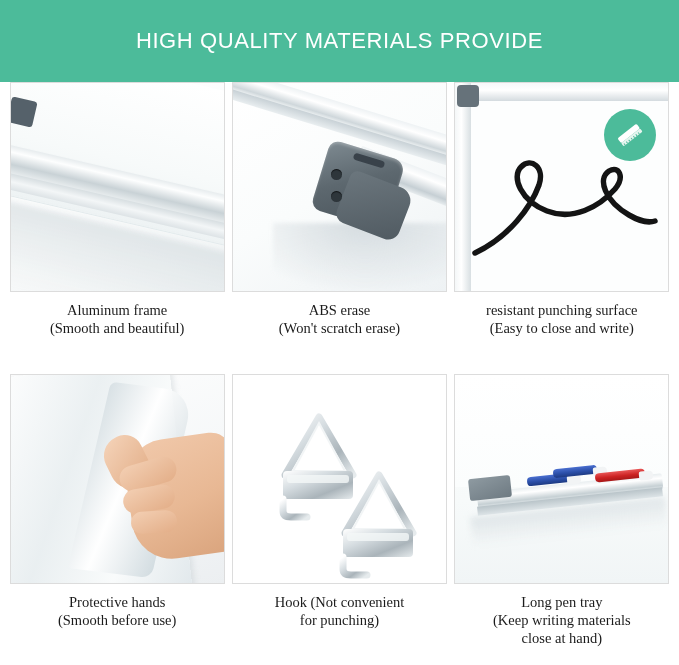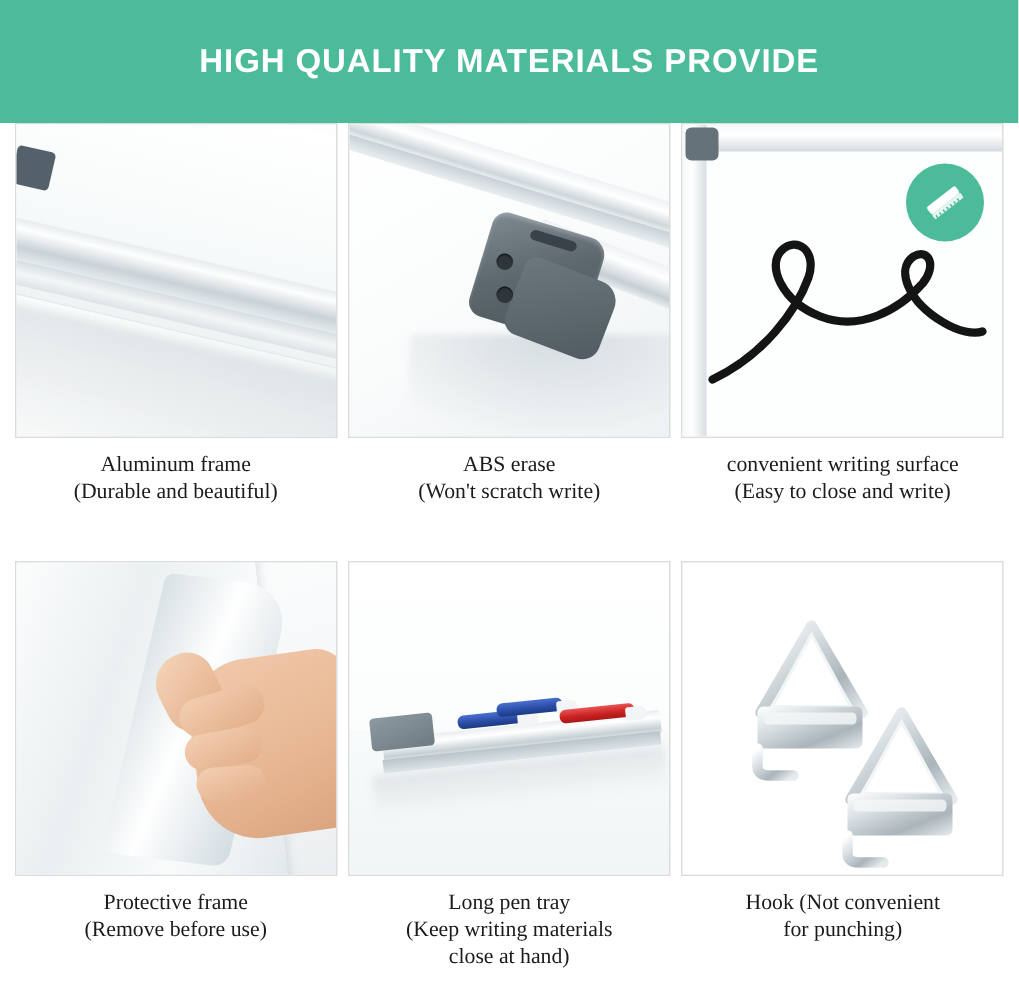--- a/index.html
+++ b/index.html
@@ -28,21 +28,21 @@
     height: 82px;
     background: #4cbb9a;
     display: flex;
     flex-direction: column;
     align-items: center;
     justify-content: center;
   }
   .banner-line {
     color: #ffffff;
     font-size: 22px;
-    font-weight: bold;
+    font-weight: normal;
     letter-spacing: 0.6px;
     line-height: 30px;
     text-align: center;
   }
   
   .grid {
     position: absolute;
     left: 0;
     top: 82px;
     width: 679px;
@@ -359,40 +359,40 @@
         <div class="photo">
           <div class="c1-bg"></div>
           <div class="c1-glass"></div>
           <div class="c1-shadow"></div>
           <div class="c1-rail"></div>
           <div class="c1-rail2"></div>
           <div class="c1-corner"></div>
         </div>
         <div class="caption">
           <span>Aluminum frame</span>
-          <span>(Durable and beautiful)</span>
+          <span>(Smooth and beautiful)</span>
         </div>
       </div>
 
       <div class="cell">
         <div class="photo">
           <div class="c2-bg"></div>
           <div class="c2-shadow"></div>
           <div class="c2-bar-top"></div>
           <div class="c2-bar-top2"></div>
           <div class="c2-bar-right"></div>
           <div class="c2-plastic"></div>
           <div class="c2-plastic2"></div>
           <div class="c2-slot"></div>
           <div class="c2-hole1"></div>
           <div class="c2-hole2"></div>
         </div>
         <div class="caption">
           <span>ABS erase</span>
-          <span>(Won't scratch write)</span>
+          <span>(Won't scratch erase)</span>
         </div>
       </div>
 
       <div class="cell">
         <div class="photo">
           <div class="c3-bg"></div>
           <div class="c3-frame-top"></div>
           <div class="c3-frame-left"></div>
           <div class="c3-corner"></div>
           <div class="c3-badge">
@@ -410,64 +410,42 @@
               </g>
             </svg>
           </div>
           <div class="c3-scribble">
             <svg width="190" height="130" viewBox="0 0 190 130" aria-hidden="true">
               <path d="M6 112 C 40 96, 62 66, 70 44 C 76 26, 62 16, 52 26 C 42 36, 52 60, 78 70 C 104 80, 130 66, 146 48 C 156 36, 150 24, 140 30 C 128 38, 136 60, 160 74 C 170 80, 180 82, 186 80" fill="none" stroke="#141414" stroke-width="5.5" stroke-linecap="round" stroke-linejoin="round"></path>
             </svg>
           </div>
         </div>
         <div class="caption">
-          <span>convenient writing surface</span>
+          <span>resistant punching surface</span>
           <span>(Easy to close and write)</span>
         </div>
       </div>
     </div>
 
     <div class="row row2">
 
       <div class="cell">
         <div class="photo">
           <div class="c4-bg"></div>
           <div class="c4-film"></div>
           <div class="c4-fold"></div>
           <div class="c4-hand"></div>
           <div class="c4-thumb"></div>
           <div class="c4-finger1"></div>
           <div class="c4-finger2"></div>
           <div class="c4-finger3"></div>
         </div>
         <div class="caption">
-          <span>Protective frame</span>
-          <span>(Remove before use)</span>
-        </div>
-      </div>
-
-      <div class="cell">
-        <div class="photo">
-          <div class="c6-bg"></div>
-          <div class="c6-board"></div>
-          <div class="c6-shadow"></div>
-          <div class="c6-tray"></div>
-          <div class="c6-tray-lip"></div>
-          <div class="c6-bracket"></div>
-          <div class="pen" style="left:72px; top:100px; width:46px; background:linear-gradient(180deg,#4a6fd0 0%,#2b4fa8 55%,#1d3a82 100%);"></div>
-          <div class="pen-cap" style="left:112px; top:100px; width:14px; background:#f2f4f5;"></div>
-          <div class="pen" style="left:98px; top:92px; width:44px; background:linear-gradient(180deg,#4a6fd0 0%,#2b4fa8 55%,#1d3a82 100%);"></div>
-          <div class="pen-cap" style="left:138px; top:92px; width:14px; background:#f2f4f5;"></div>
-          <div class="pen" style="left:140px; top:96px; width:50px; background:linear-gradient(180deg,#e85555 0%,#cc2222 55%,#a81818 100%);"></div>
-          <div class="pen-cap" style="left:184px; top:96px; width:14px; background:#f2f4f5;"></div>
-        </div>
-        <div class="caption">
-          <span>Long pen tray</span>
-          <span>(Keep writing materials</span>
-          <span>close at hand)</span>
+          <span>Protective hands</span>
+          <span>(Smooth before use)</span>
         </div>
       </div>
 
       <div class="cell">
         <div class="photo">
           <div class="c5-bg"></div>
           <div class="hook" style="left:40px; top:38px;">
             <svg width="92" height="110" viewBox="0 0 92 110" aria-hidden="true">
               <defs>
                 <linearGradient id="metal1" x1="0" y1="0" x2="1" y2="1">
@@ -500,15 +478,37 @@
               <rect x="14" y="62" width="62" height="8" rx="3" fill="#f4f7f8" opacity="0.8"></rect>
               <path d="M10 86 L10 98 Q10 104 18 104 L34 104" fill="none" stroke="url(#metal2)" stroke-width="7" stroke-linecap="round"></path>
             </svg>
           </div>
         </div>
         <div class="caption">
           <span>Hook (Not convenient</span>
           <span>for punching)</span>
         </div>
       </div>
+
+      <div class="cell">
+        <div class="photo">
+          <div class="c6-bg"></div>
+          <div class="c6-board"></div>
+          <div class="c6-shadow"></div>
+          <div class="c6-tray"></div>
+          <div class="c6-tray-lip"></div>
+          <div class="c6-bracket"></div>
+          <div class="pen" style="left:72px; top:100px; width:46px; background:linear-gradient(180deg,#4a6fd0 0%,#2b4fa8 55%,#1d3a82 100%);"></div>
+          <div class="pen-cap" style="left:112px; top:100px; width:14px; background:#f2f4f5;"></div>
+          <div class="pen" style="left:98px; top:92px; width:44px; background:linear-gradient(180deg,#4a6fd0 0%,#2b4fa8 55%,#1d3a82 100%);"></div>
+          <div class="pen-cap" style="left:138px; top:92px; width:14px; background:#f2f4f5;"></div>
+          <div class="pen" style="left:140px; top:96px; width:50px; background:linear-gradient(180deg,#e85555 0%,#cc2222 55%,#a81818 100%);"></div>
+          <div class="pen-cap" style="left:184px; top:96px; width:14px; background:#f2f4f5;"></div>
+        </div>
+        <div class="caption">
+          <span>Long pen tray</span>
+          <span>(Keep writing materials</span>
+          <span>close at hand)</span>
+        </div>
+      </div>
     </div>
   </div>
 </div>
 
 </body></html>

